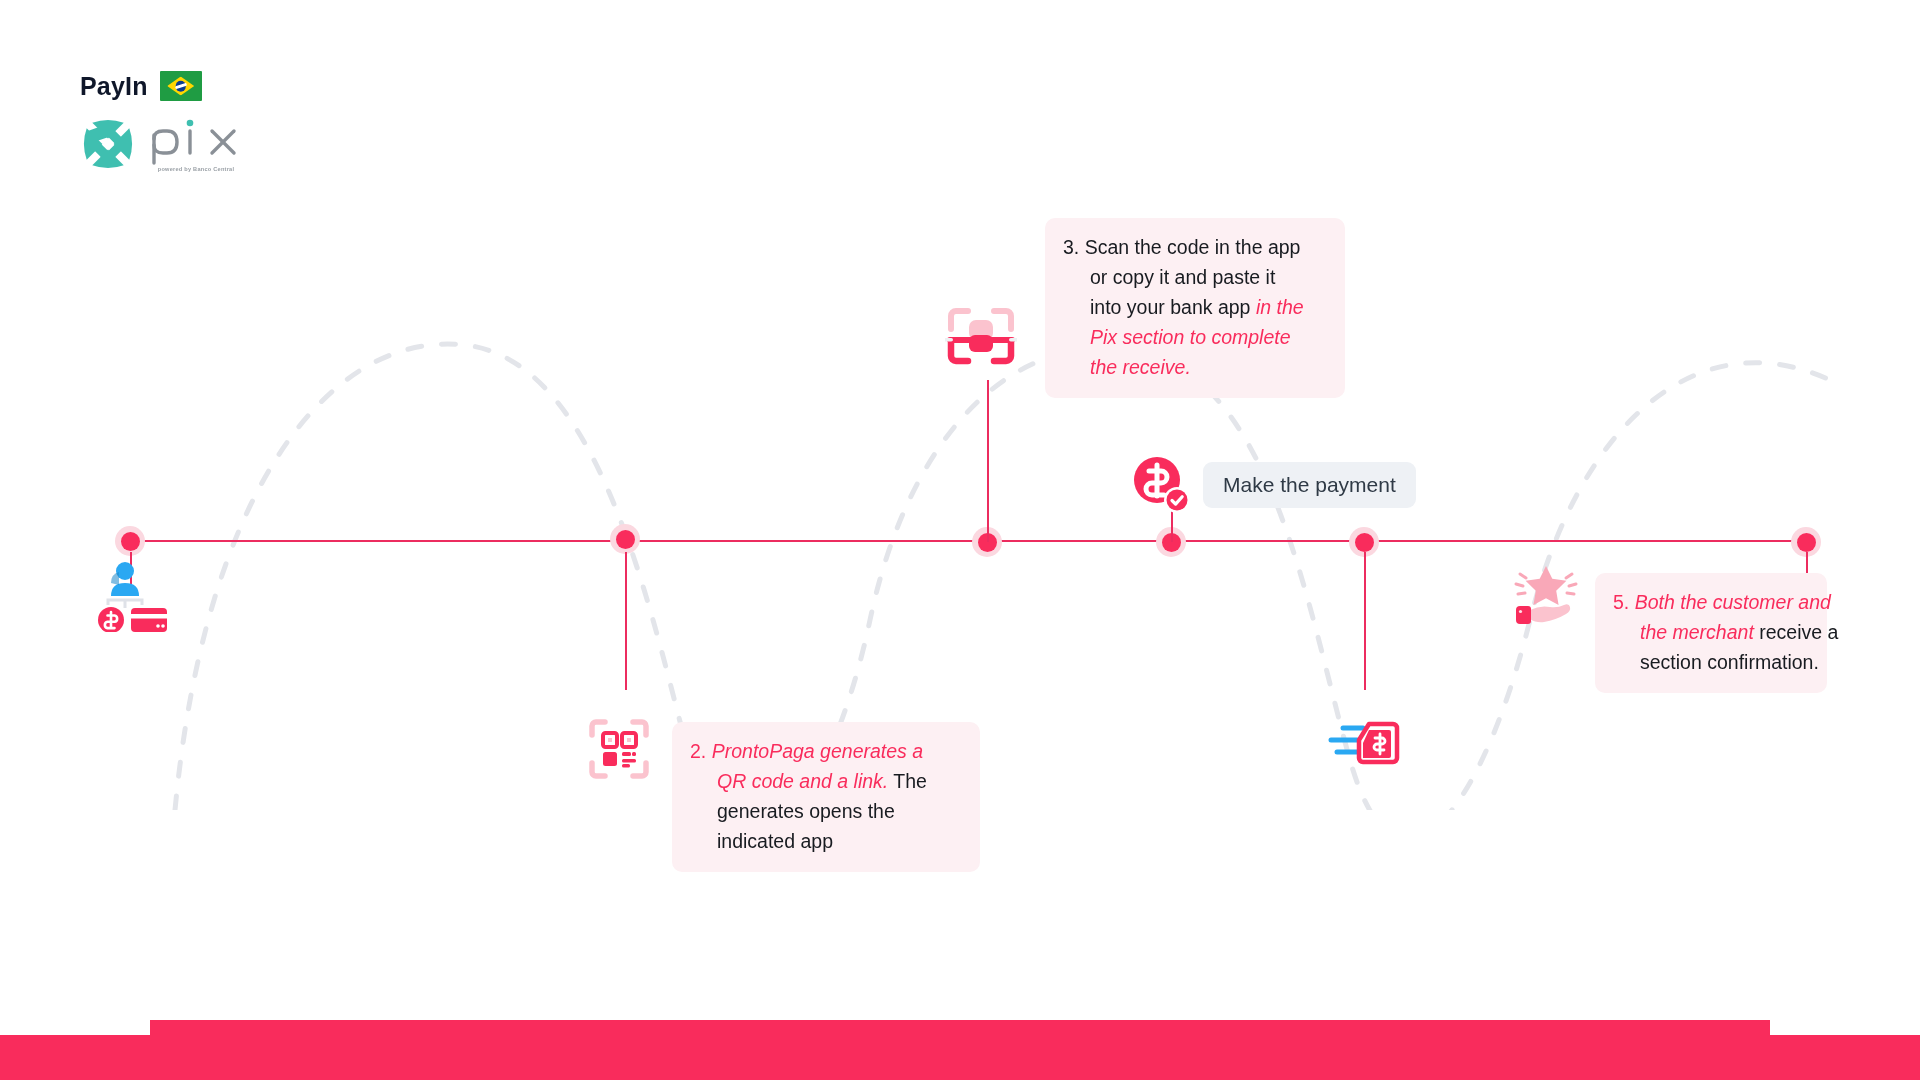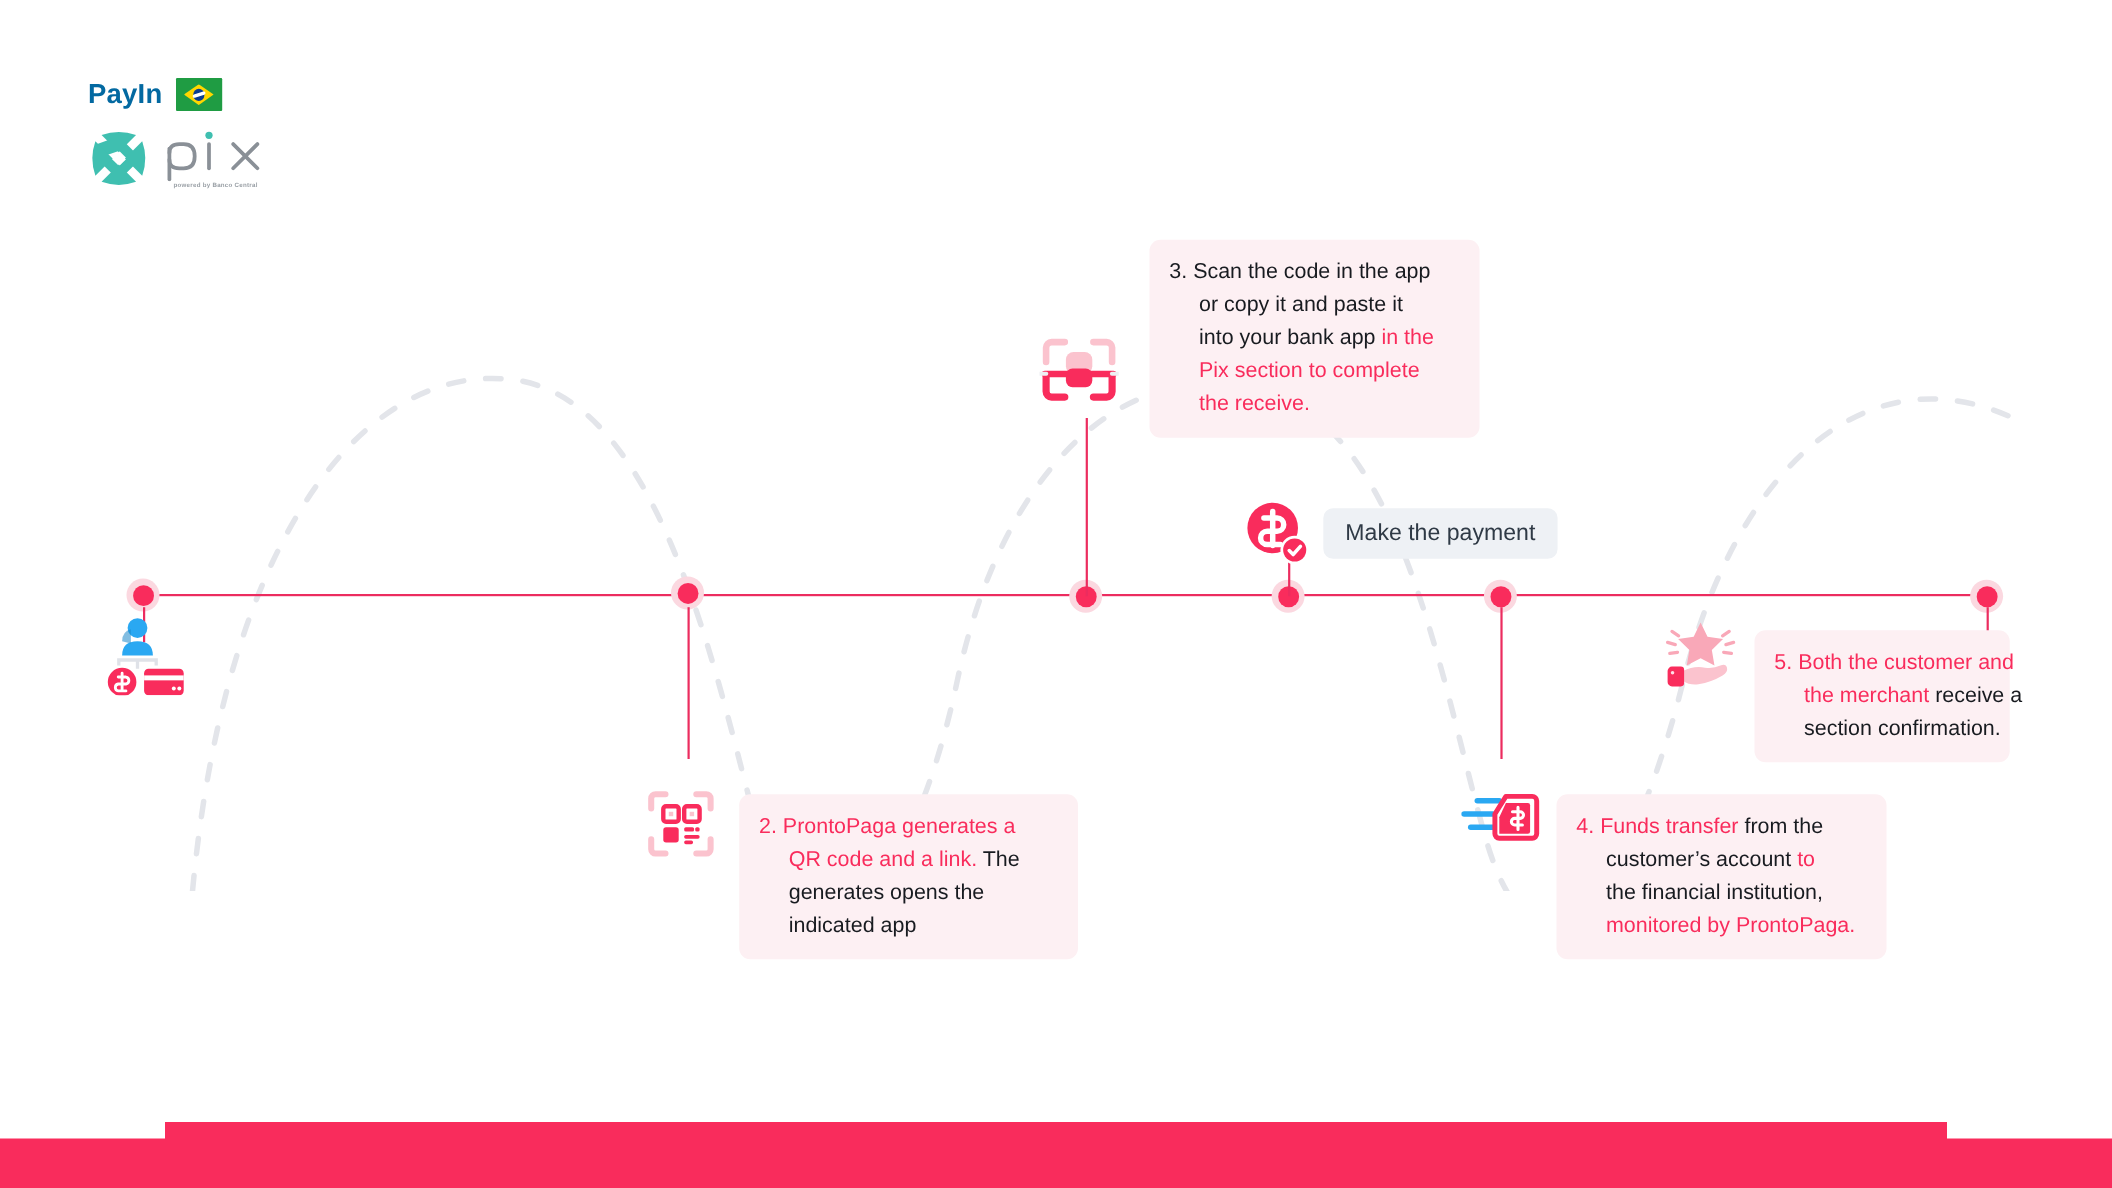--- a/index.html
+++ b/index.html
@@ -8,21 +8,21 @@
     background:#ffffff;
     font-family:"Liberation Sans","DejaVu Sans",sans-serif;
     -webkit-font-smoothing:antialiased;
   }
   .stage{position:absolute;inset:0;}
 
   
   #logo-block{position:absolute;left:80px;top:70px;}
   #payin-row{display:flex;align-items:center;gap:12px;height:32px;}
   #payin-text{
-    font-size:25px;font-weight:bold;color:#0369a1;letter-spacing:.2px;
+    font-size:25px;font-weight:bold;color:#0f172a;letter-spacing:.2px;
     line-height:1;
   }
   #flag{
     width:42px;height:30px;position:relative;background:#1f9c43;border-radius:1px;
     overflow:hidden;flex:none;
   }
   #flag .diamond{
     position:absolute;left:50%;top:50%;width:27px;height:19px;
     transform:translate(-50%,-50%) ;
     background:#ffd700;
@@ -65,21 +65,21 @@
 
   
   .card{
     position:absolute;background:#fdf0f3;border-radius:10px;
     padding:14px 4px 16px 18px;box-sizing:border-box;
   }
   .card .line{
     font-size:19.5px;line-height:30px;color:#181b20;white-space:nowrap;
   }
   .card .line .num{color:#181b20;}
-  .hl{color:#f92c5c;}
+  .hl{color:#f92c5c;font-style:italic;}
   .numhl{color:#f92c5c;}
   .indent{padding-left:27px;}
 
   
   #tooltip{
     position:absolute;background:#eef1f5;border-radius:9px;
     padding:11px 20px;font-size:21px;color:#2f3a46;white-space:nowrap;
   }
 
   
@@ -267,35 +267,20 @@
       <span>into your bank app </span><span class="hl">in the</span>
     </div>
     <div class="line indent">
       <span class="hl">Pix section to complete</span>
     </div>
     <div class="line indent">
       <span class="hl">the receive.</span>
     </div>
   </div>
 
-  <div class="card" id="card-4" style="left:1415px;top:722px;width:300px;">
-    <div class="line">
-      <span class="numhl">4.</span>
-      <span class="hl">Funds transfer</span><span> from the</span>
-    </div>
-    <div class="line indent">
-      <span>customer’s account </span><span class="hl">to</span>
-    </div>
-    <div class="line indent">
-      <span>the financial institution,</span>
-    </div>
-    <div class="line indent">
-      <span class="hl">monitored by ProntoPaga.</span>
-    </div>
-  </div>
 
   <div class="card" id="card-5" style="left:1595px;top:573px;width:232px;">
     <div class="line">
       <span class="numhl">5.</span>
       <span class="hl">Both the customer and</span>
     </div>
     <div class="line indent">
       <span class="hl">the merchant</span><span> receive a</span>
     </div>
     <div class="line indent">

